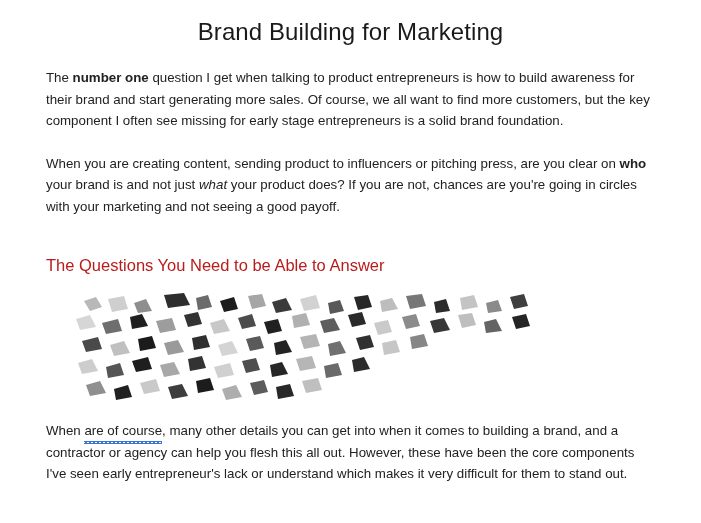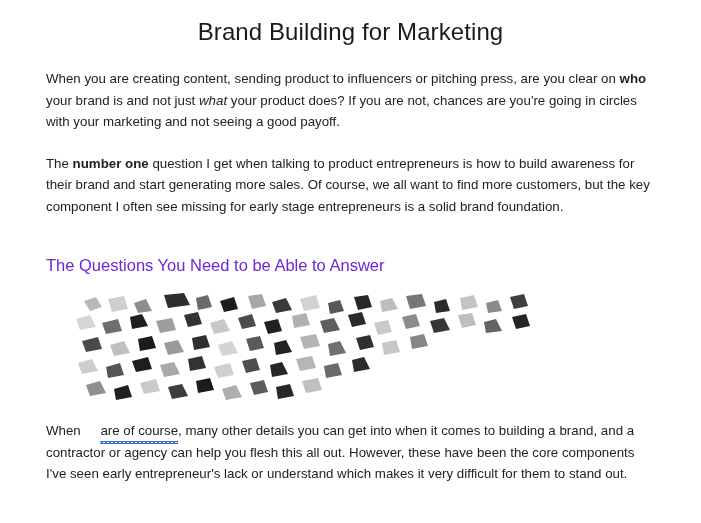--- a/index.html
+++ b/index.html
@@ -40,38 +40,37 @@
     text-align: left;
   }
   .para-1 { margin-top: 20px; }
   .para-2 { margin-top: 21px; }
   .para-last { margin-top: 0; }
   .bold { font-weight: bold; }
   .italic { font-style: italic; }
   .section-head {
     font-size: 16.5px;
     font-weight: 400;
-    color: #6d28d9;
+    color: #b91c1c;
     margin: 0;
     padding-top: 38px;
     line-height: 1.3;
   }
   .image-block {
     position: relative;
     width: 470px;
     height: 120px;
     margin: 16px 0 0 26px;
   }
   .image-block svg {
     display: block;
   }
   .spell-underline {
     position: relative;
     display: inline-block;
-    margin-left: 16px;
   }
   .spell-underline::after {
     content: "";
     position: absolute;
     left: 0;
     right: 0;
     bottom: -2px;
     height: 3px;
     background-image:
       linear-gradient(135deg, transparent 0 35%, #2f6fd0 35% 65%, transparent 65% 100%),
@@ -87,23 +86,23 @@
     top: 420px;
   }
 </style>
 </head>
 <body>
 
 <div class="page">
 
   <h1 class="doc-title">Brand Building for Marketing</h1>
 
+  <p class="para para-1"><span>The </span><span class="bold">number one</span><span> question I get when talking to product entrepreneurs is how to build awareness for their brand and start generating more sales. Of course, we all want to find more customers, but the key component I often see missing for early stage entrepreneurs is a solid brand foundation.</span></p>
+
   <p class="para para-2"><span>When you are creating content, sending product to influencers or pitching press, are you clear on </span><span class="bold">who</span><span> your brand is and not just </span><span class="italic">what</span><span> your product does? If you are not, chances are you're going in circles with your marketing and not seeing a good payoff.</span></p>
-
-  <p class="para para-1"><span>The </span><span class="bold">number one</span><span> question I get when talking to product entrepreneurs is how to build awareness for their brand and start generating more sales. Of course, we all want to find more customers, but the key component I often see missing for early stage entrepreneurs is a solid brand foundation.</span></p>
 
   <h2 class="section-head">The Questions You Need to be Able to Answer</h2>
 
   <div class="image-block">
     <svg width="470" height="120" viewBox="0 0 470 120" xmlns="http://www.w3.org/2000/svg" aria-hidden="true">
       <g>
 
         <polygon points="12,8 24,4 30,14 18,18" fill="#b8b8b8"></polygon>
         <polygon points="36,6 52,3 56,16 40,19" fill="#cfcfcf"></polygon>
         <polygon points="62,10 74,6 80,18 66,20" fill="#8e8e8e"></polygon>

